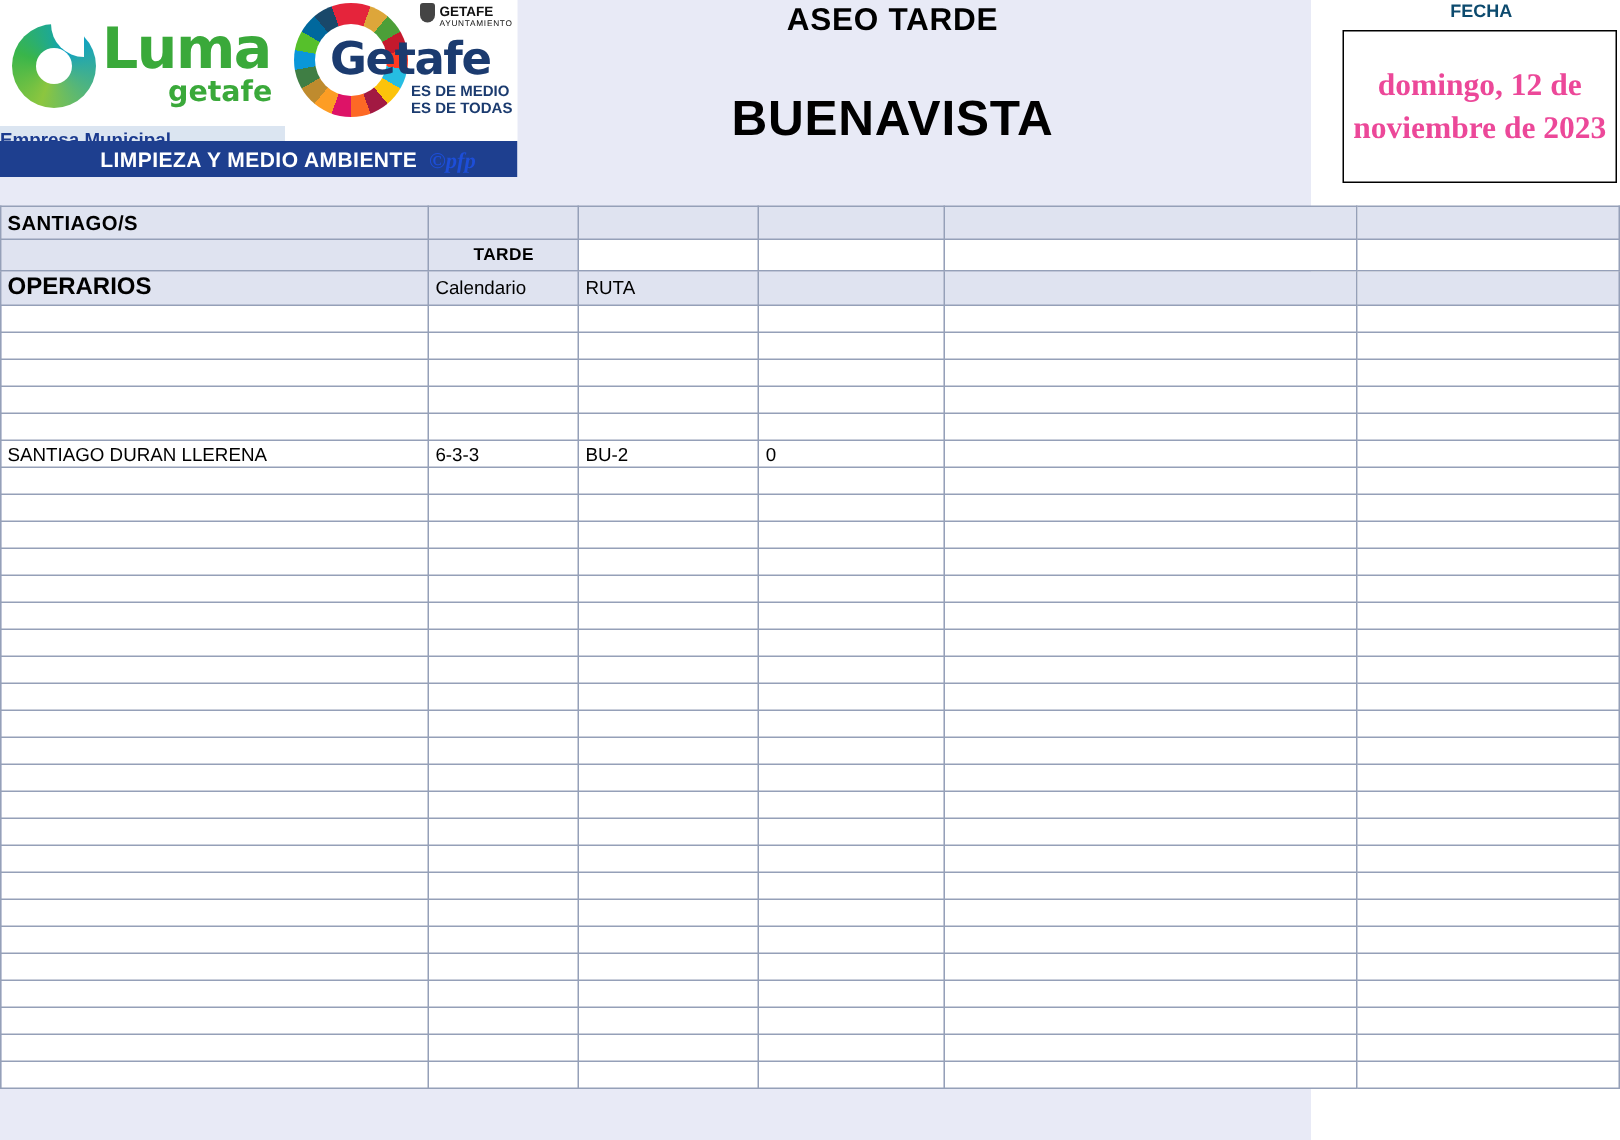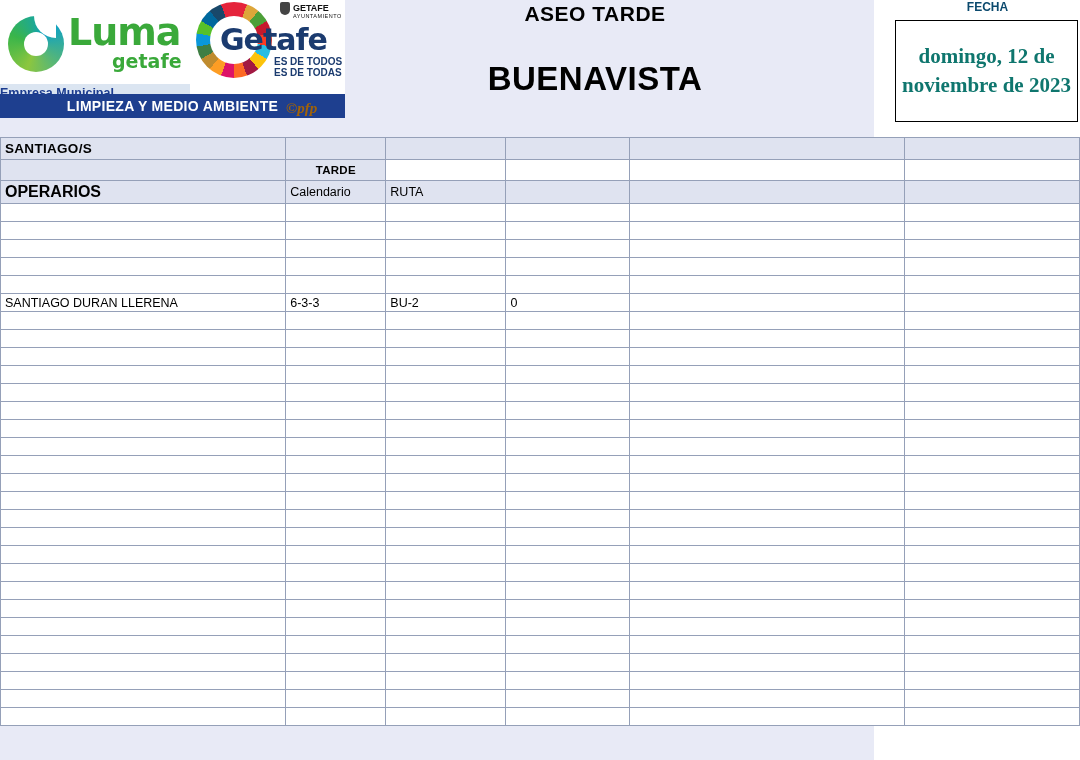--- a/index.html
+++ b/index.html
@@ -173,21 +173,21 @@
     line-height: 11px;
   }
   .pfp {
     position: absolute;
     left: 286px;
     top: 100px;
     font-family: "Liberation Serif", serif;
     font-style: italic;
     font-weight: bold;
     font-size: 15px;
-    color: #a16207;
+    color: #1d4ed8;
   }
 
   
   .bar-empresa {
     position: absolute;
     left: 0px;
     top: 84px;
     width: 190px;
     height: 18px;
     background: #dbe5f1;
@@ -256,21 +256,21 @@
     background: #ffffff;
     border: 1px solid #000;
     box-sizing: border-box;
     display: flex;
     align-items: center;
     justify-content: center;
     text-align: center;
     font-family: "Liberation Serif", serif;
     font-size: 21px;
     font-weight: bold;
-    color: #0f766e;
+    color: #ec4899;
     line-height: 29px;
     padding: 0 6px;
   }
 
   
   table.sheet {
     border-collapse: collapse;
     table-layout: fixed;
     width: 1080px;
     position: absolute;
@@ -342,21 +342,21 @@
       </div>
 
       <div class="getafe-area">
         <div class="sdg-wheel"></div>
         <div class="getafe-word">Getafe</div>
         <div class="getafe-crest">
           <span class="crest-shape"></span><span>GETAFE</span>
         </div>
         <div class="crest-sub">AYUNTAMIENTO</div>
         <div class="sdg-tag">
-          <div>ES DE TODOS</div>
+          <div>ES DE MEDIO</div>
           <div>ES DE TODAS</div>
         </div>
       </div>
 
       <div class="bar-empresa">Empresa Municipal</div>
       <div class="bar-limpieza">LIMPIEZA Y MEDIO AMBIENTE</div>
     </div>
 
     <div class="pfp">©pfp</div>
 

